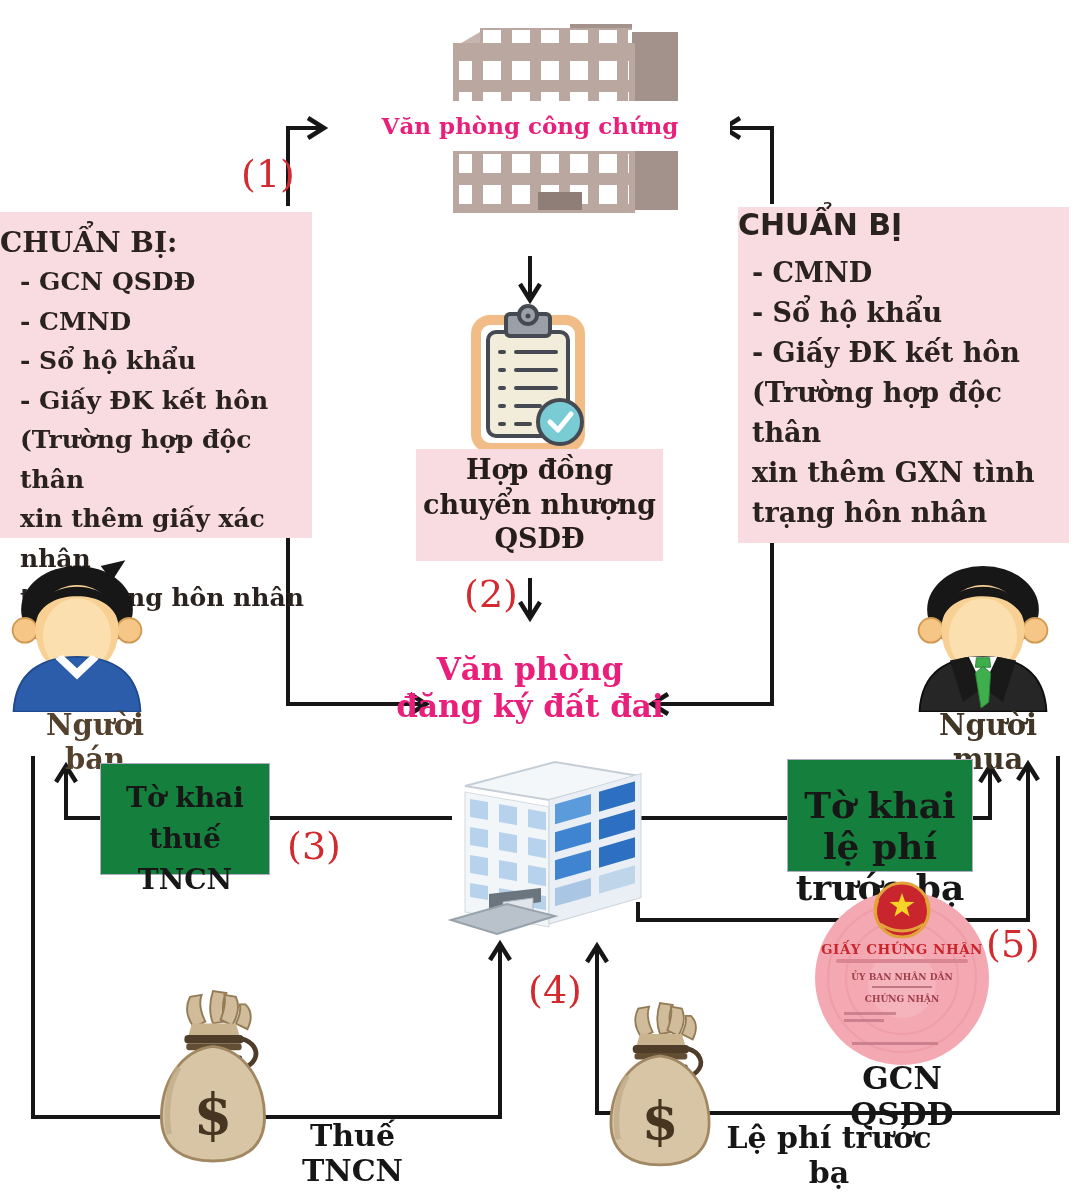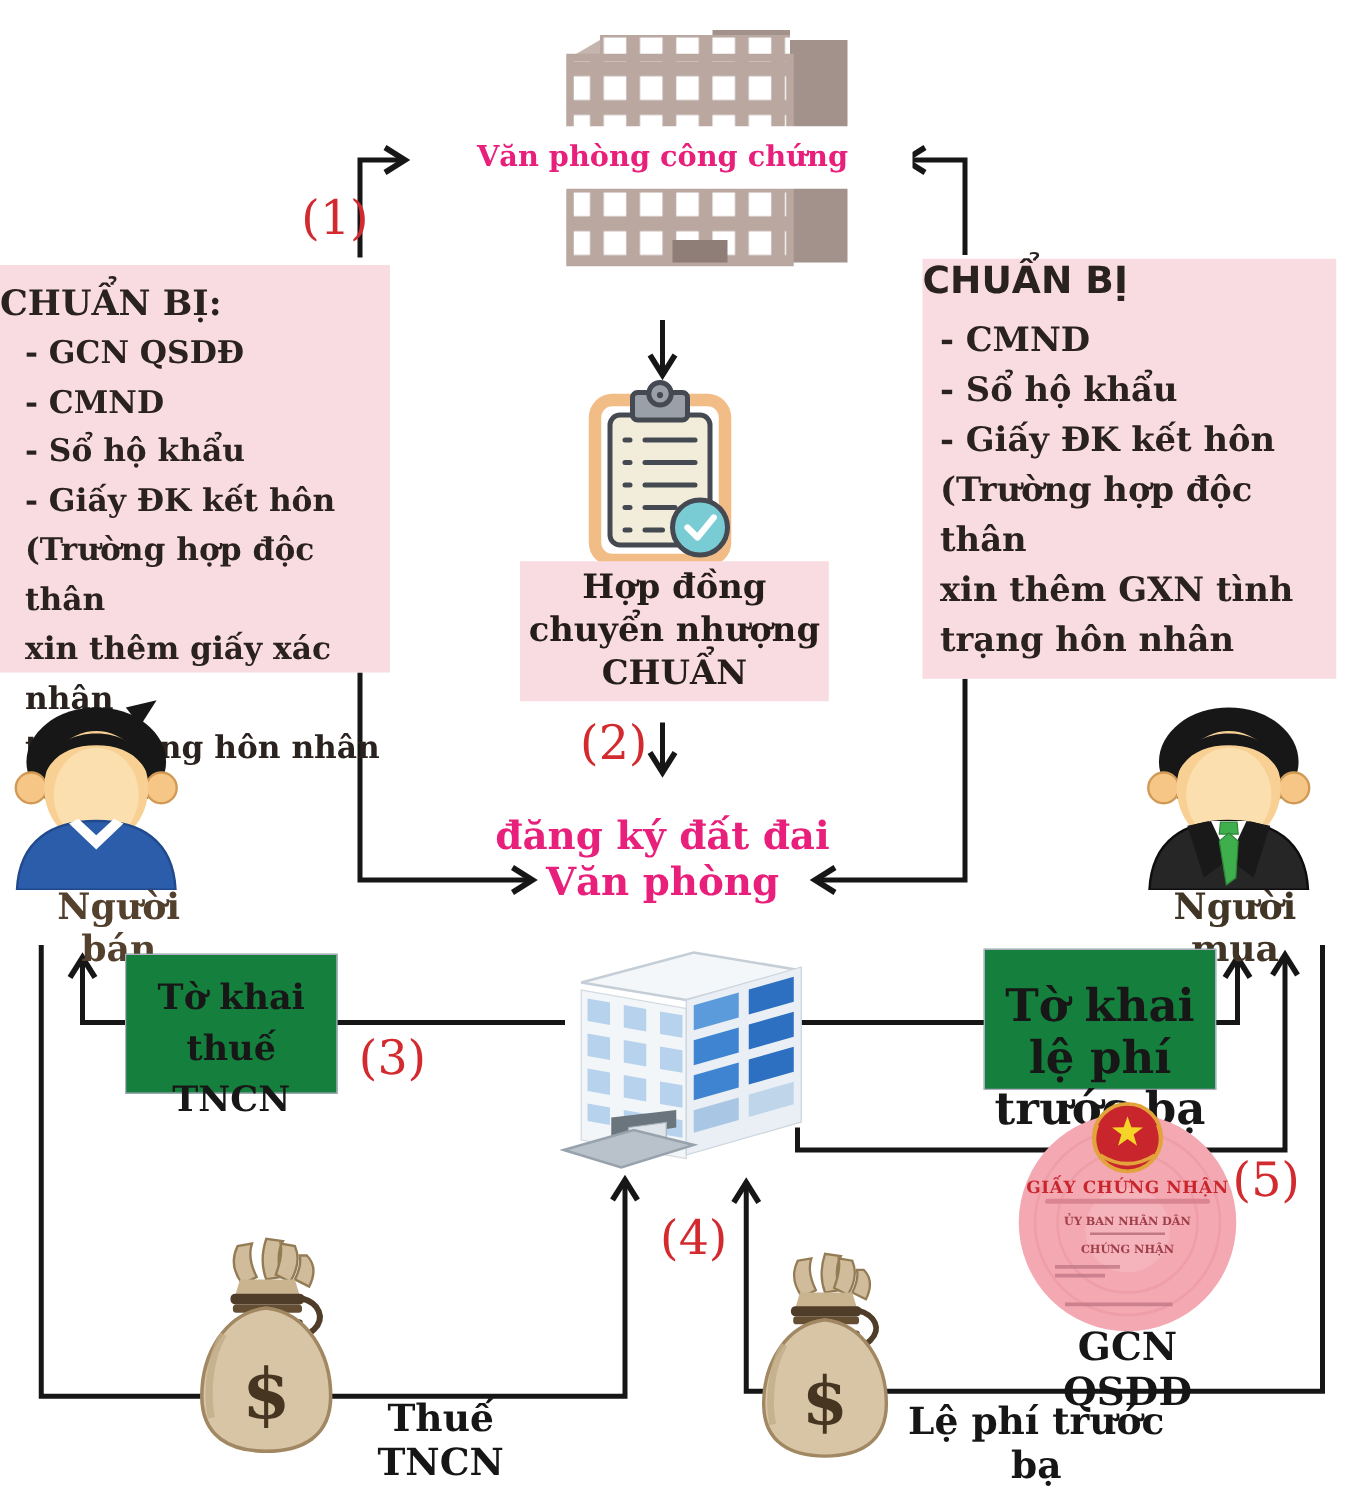--- a/index.html
+++ b/index.html
@@ -109,27 +109,27 @@
         <rect x="46" y="118" width="18" height="4" rx="2"></rect>
     </g>
     <circle cx="92" cy="118" r="22" fill="#79ccd4" stroke="#454a52" stroke-width="4"></circle>
     <path d="M82,118 L90,126 L103,110" fill="none" stroke="#ffffff" stroke-width="5" stroke-linecap="round" stroke-linejoin="round"></path>
   </svg>
 
   <div class="abs z2 pinkbox" style="left:416px;top:449px;width:247px;height:112px;padding-top:4px;box-sizing:border-box;
               text-align:center;font-weight:bold;font-size:27px;line-height:34.5px;color:#241d19;">
     <div>Hợp đồng</div>
     <div>chuyển nhượng</div>
-    <div>CHUẨN</div>
+    <div>QSDĐ</div>
   </div>
   <div class="abs z2 step" style="left:458px;top:572px;width:66px;">(2)</div>
 
   <div class="abs z2 magenta" style="left:390px;top:651px;width:280px;font-size:31px;line-height:37px;">
+    <div>Văn phòng</div>
     <div>đăng ký đất đai</div>
-    <div>Văn phòng</div>
   </div>
 
   <svg class="abs z2" style="left:437px;top:742px" width="206" height="205" viewBox="0 0 206 205">
     <polygon points="28,44 118,20 202,34 112,58" fill="#f4f7fa" stroke="#c5ced6" stroke-width="2"></polygon>
     <g transform="translate(28,50) skewY(10)">
       <rect x="0" y="0" width="84" height="120" fill="#f2f6f9" stroke="#d3dae0"></rect>
       <g fill="#b7d2ec">
         <rect x="5" y="6" width="18" height="18"></rect>
           <rect x="34" y="6" width="18" height="18"></rect>
           <rect x="63" y="6" width="18" height="18"></rect>

